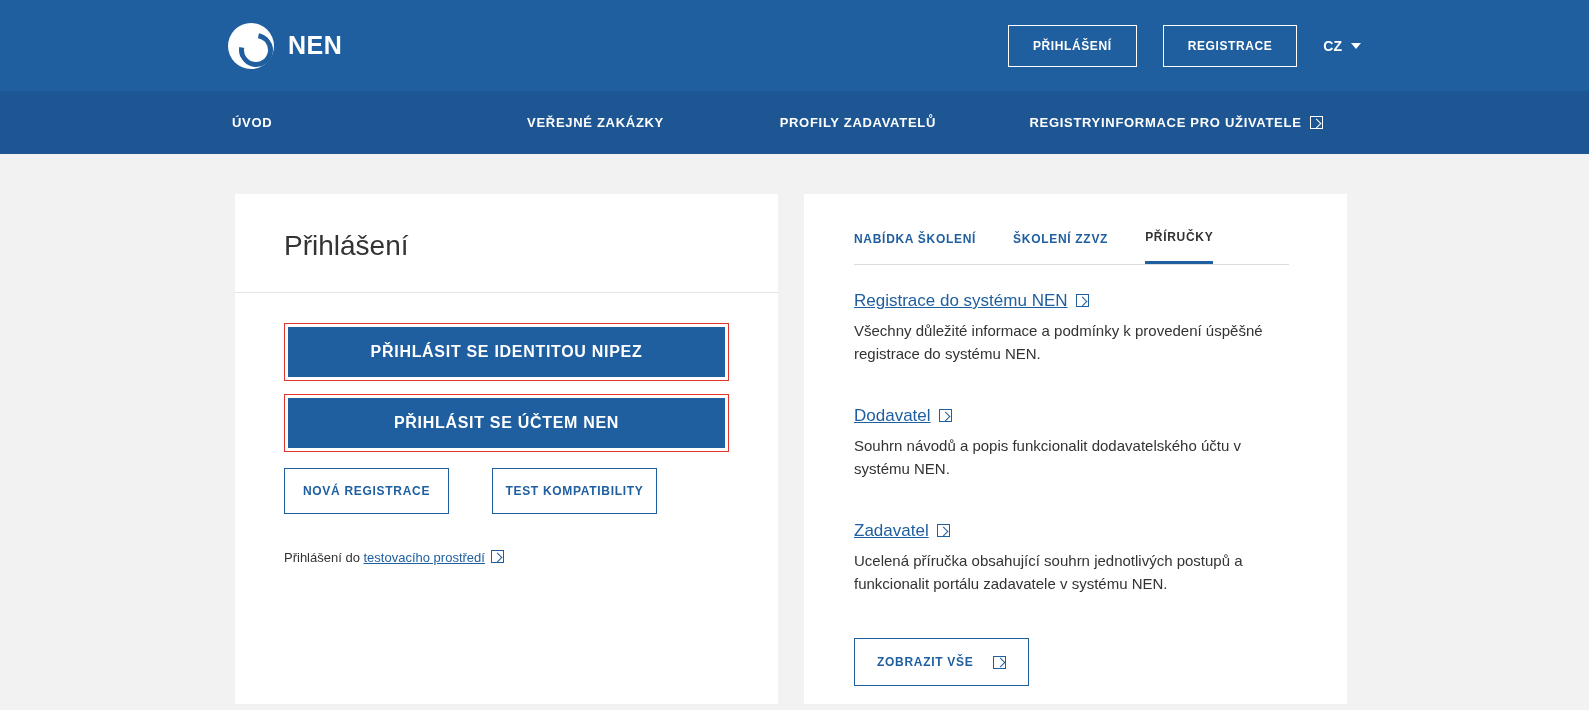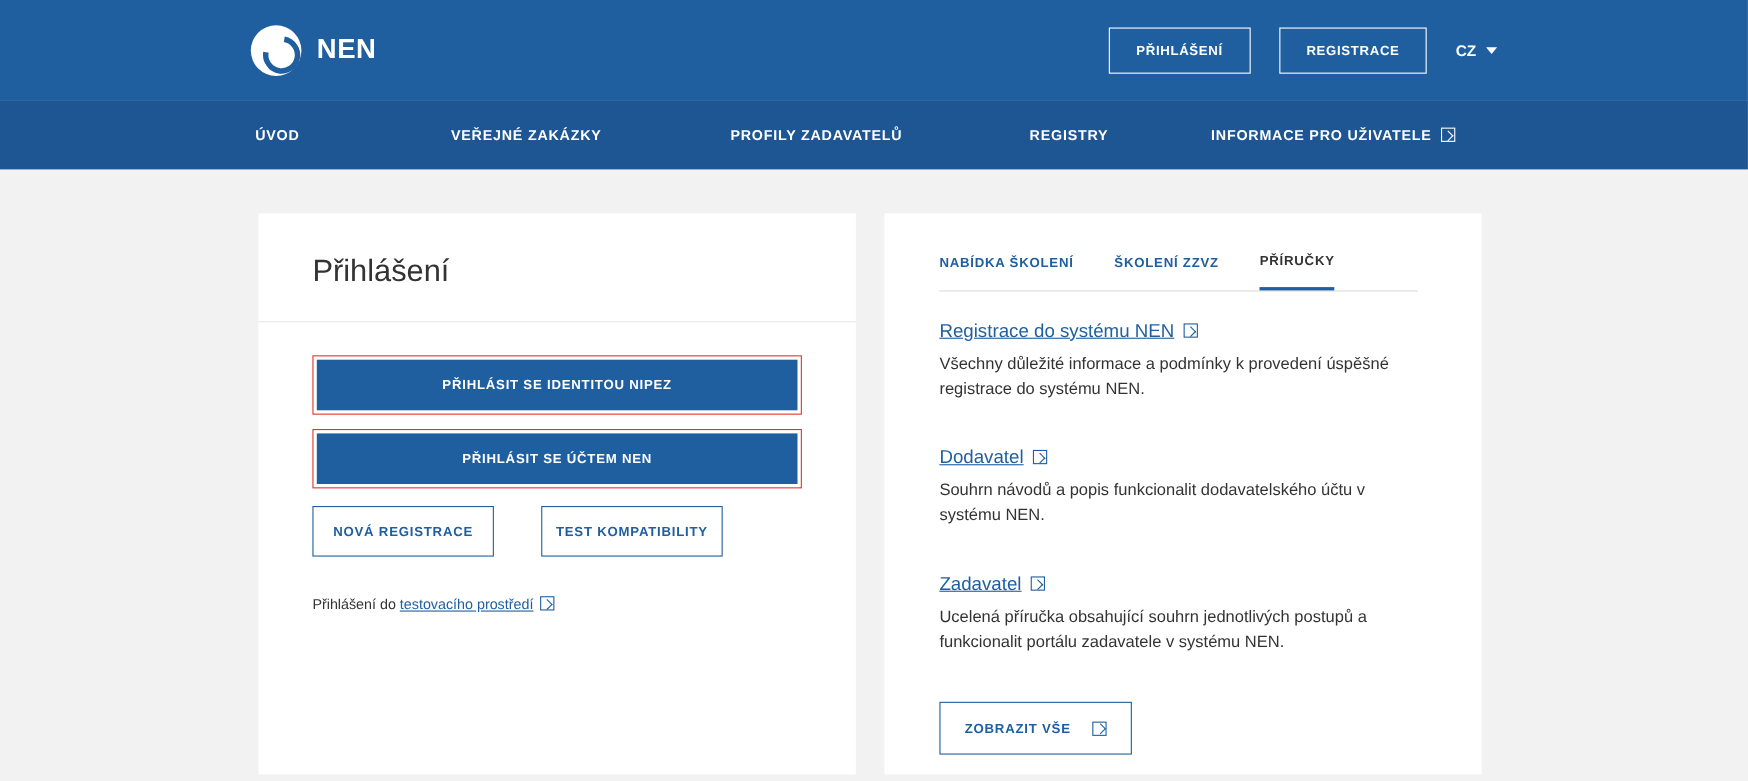--- a/index.html
+++ b/index.html
@@ -103,21 +103,21 @@
   .nav-item {
     color: #ffffff;
     font-size: 13px;
     font-weight: bold;
     letter-spacing: 0.7px;
     cursor: pointer;
     display: flex;
     align-items: center;
     gap: 8px;
   }
-  .nav-item + .nav-item { margin-left: 0; }
+  .nav-item + .nav-item { margin-left: 0; justify-content: flex-end; }
   .n0 { width: 178px; }
   .n1 { width: 254px; }
   .n2 { width: 272px; }
   .n3 { width: 165px; }
 
   .ext-icon {
     display: inline-block;
     width: 13px;
     height: 13px;
     border: 1.6px solid currentColor;
@@ -164,21 +164,21 @@
     border: 1px solid #e2342a;
     padding: 3px;
     margin-bottom: 13px;
   }
   .btn-primary {
     width: 100%;
     background: #1f5fa0;
     color: #ffffff;
     border: none;
     font-family: "Liberation Sans", sans-serif;
-    font-size: 12px;
+    font-size: 16px;
     font-weight: bold;
     letter-spacing: 0.7px;
     padding: 16px 0;
     cursor: pointer;
     display: block;
   }
   .btn-row {
     display: flex;
     gap: 43px;
     margin-top: 16px;

